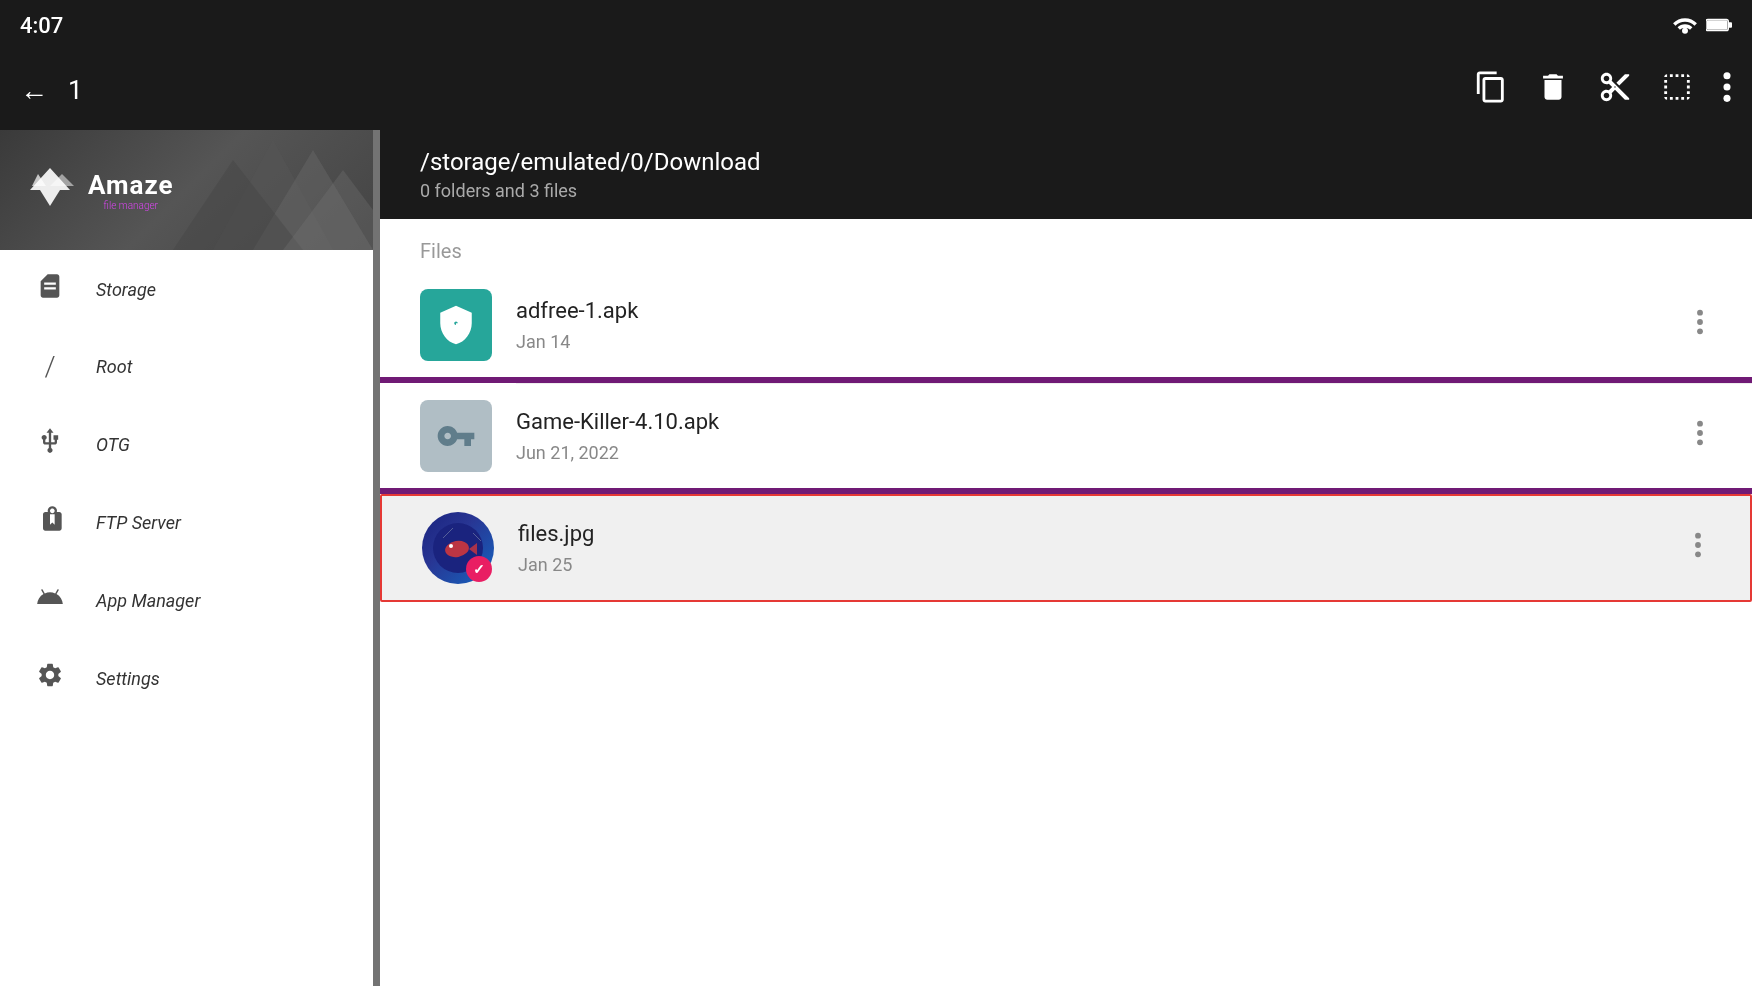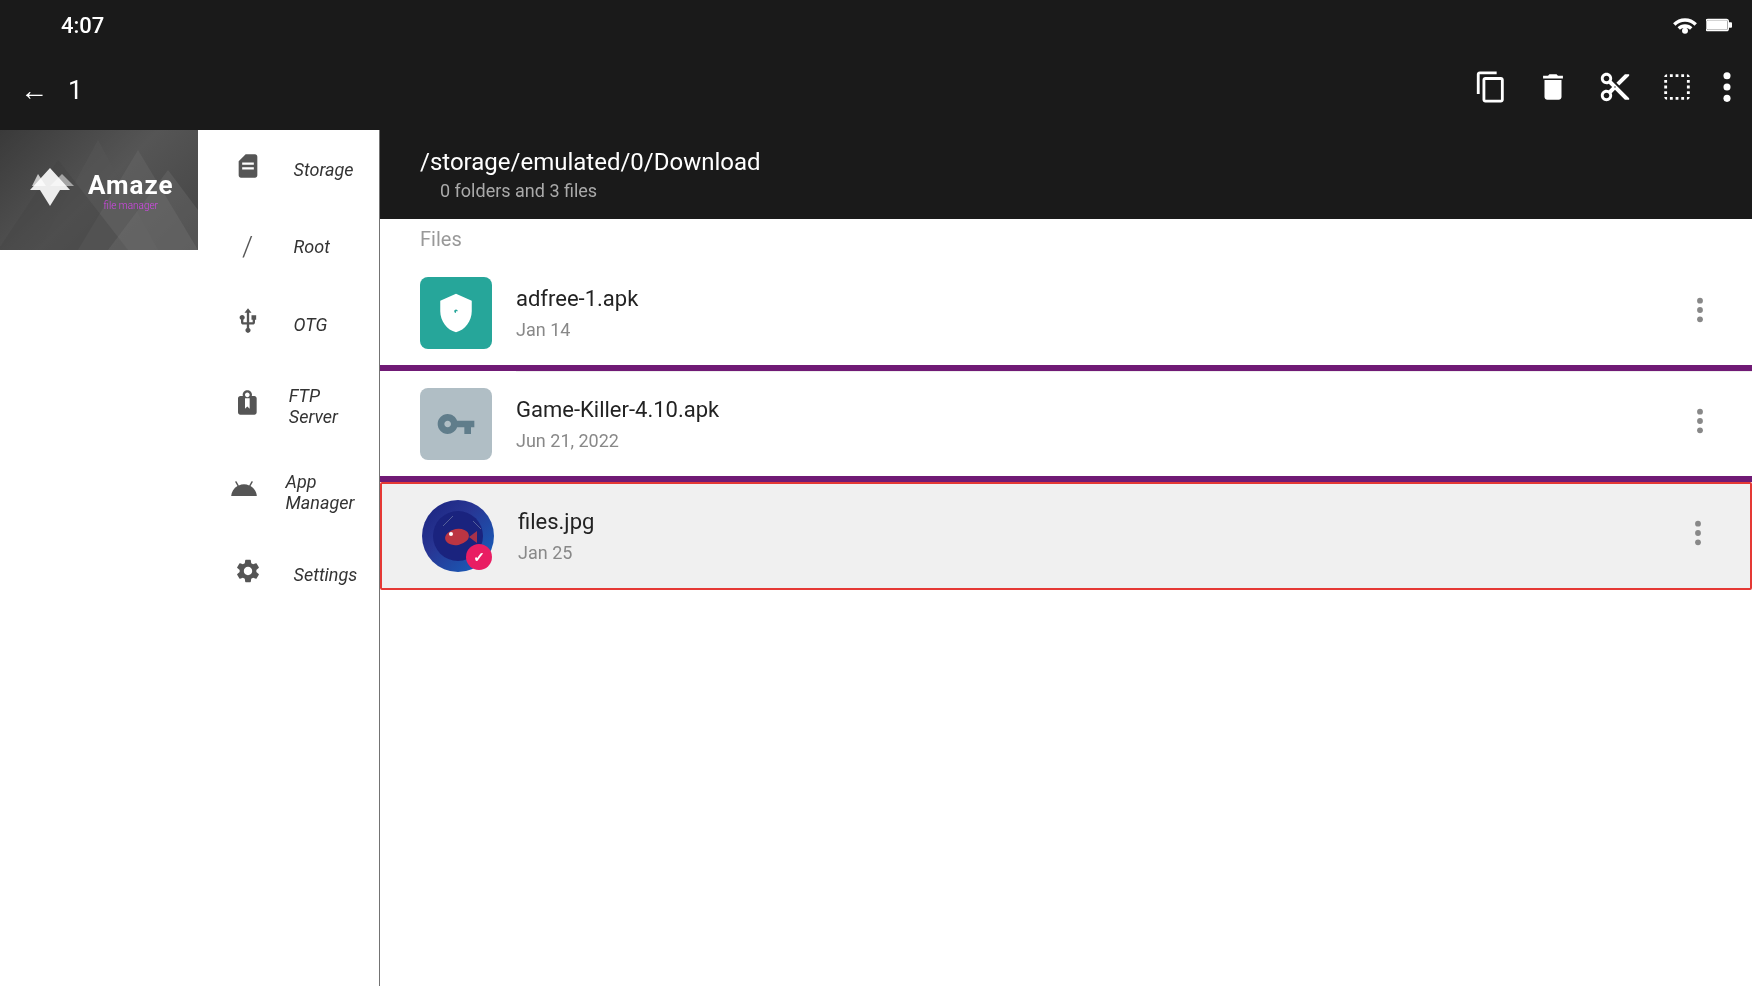--- a/index.html
+++ b/index.html
@@ -20,21 +20,20 @@
       height: 50px;
       display: flex;
       align-items: center;
       justify-content: space-between;
       padding: 0 20px;
       flex-shrink: 0;
     }
     .status-time {
       font-size: 22px;
       font-weight: 500;
-      margin-left: 41px;
     }
     .status-icons {
       display: flex;
       align-items: center;
       gap: 8px;
     }
 
     
     .top-bar {
       background: #1a1a1a;
@@ -72,22 +71,23 @@
     .main-layout {
       display: flex;
       flex: 1;
       overflow: hidden;
     }
 
     
     .sidebar {
       width: 380px;
       background: #fff;
-      border-right: 1px solid #737373;
-      display: flex;
+      border-right: 7px solid #737373;
+      display: flex;
+      flex-direction: column;
       flex-shrink: 0;
       overflow-y: auto;
     }
 
     .sidebar-header {
       background: #2a2a2a;
       height: 120px;
       display: flex;
       align-items: center;
       padding: 0 24px;
@@ -187,32 +187,31 @@
 
     .path-text {
       font-size: 24px;
       font-weight: 400;
     }
 
     .path-info {
       font-size: 18px;
       color: #aaa;
       margin-top: 4px;
-      margin-left: 20px;
     }
 
     
     .files-section {
       flex: 1;
       overflow-y: auto;
       background: #fff;
     }
 
     .files-label {
-      padding: 8px 40px 10px;
+      padding: 20px 40px 10px;
       font-size: 20px;
       color: #999;
       font-weight: 400;
     }
 
     .file-item {
       display: flex;
       align-items: center;
       padding: 16px 40px;
       gap: 24px;

